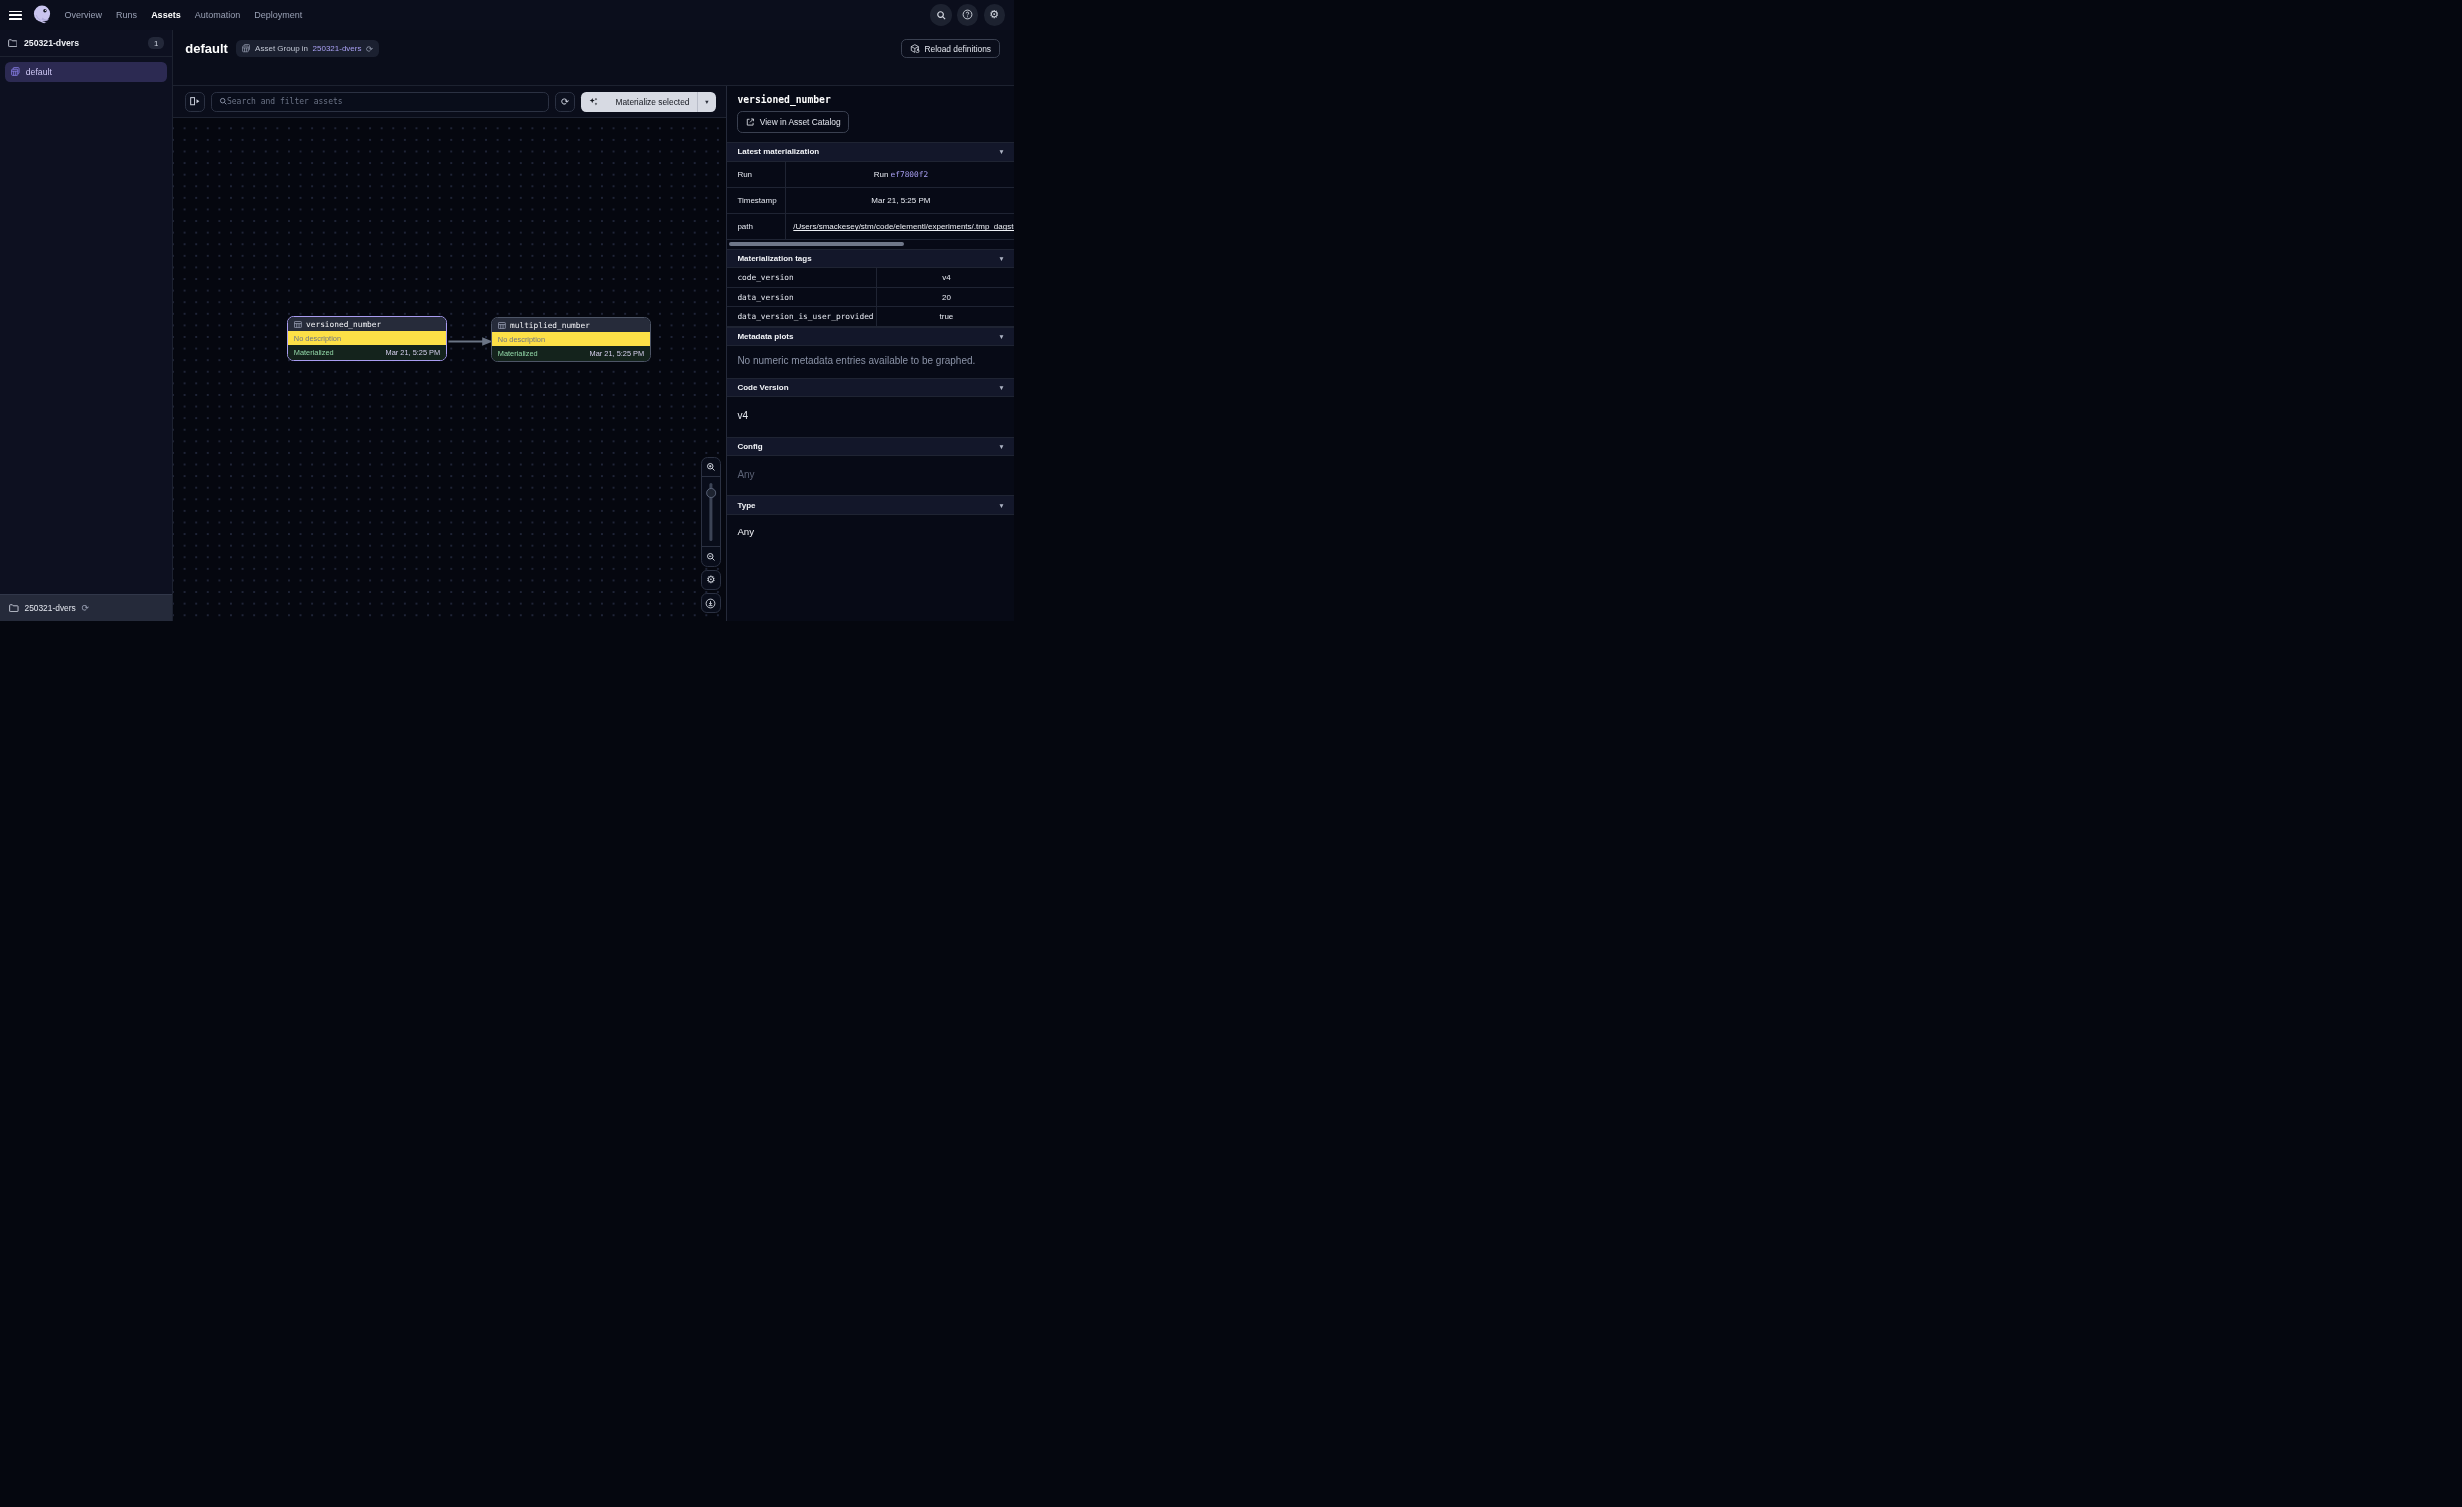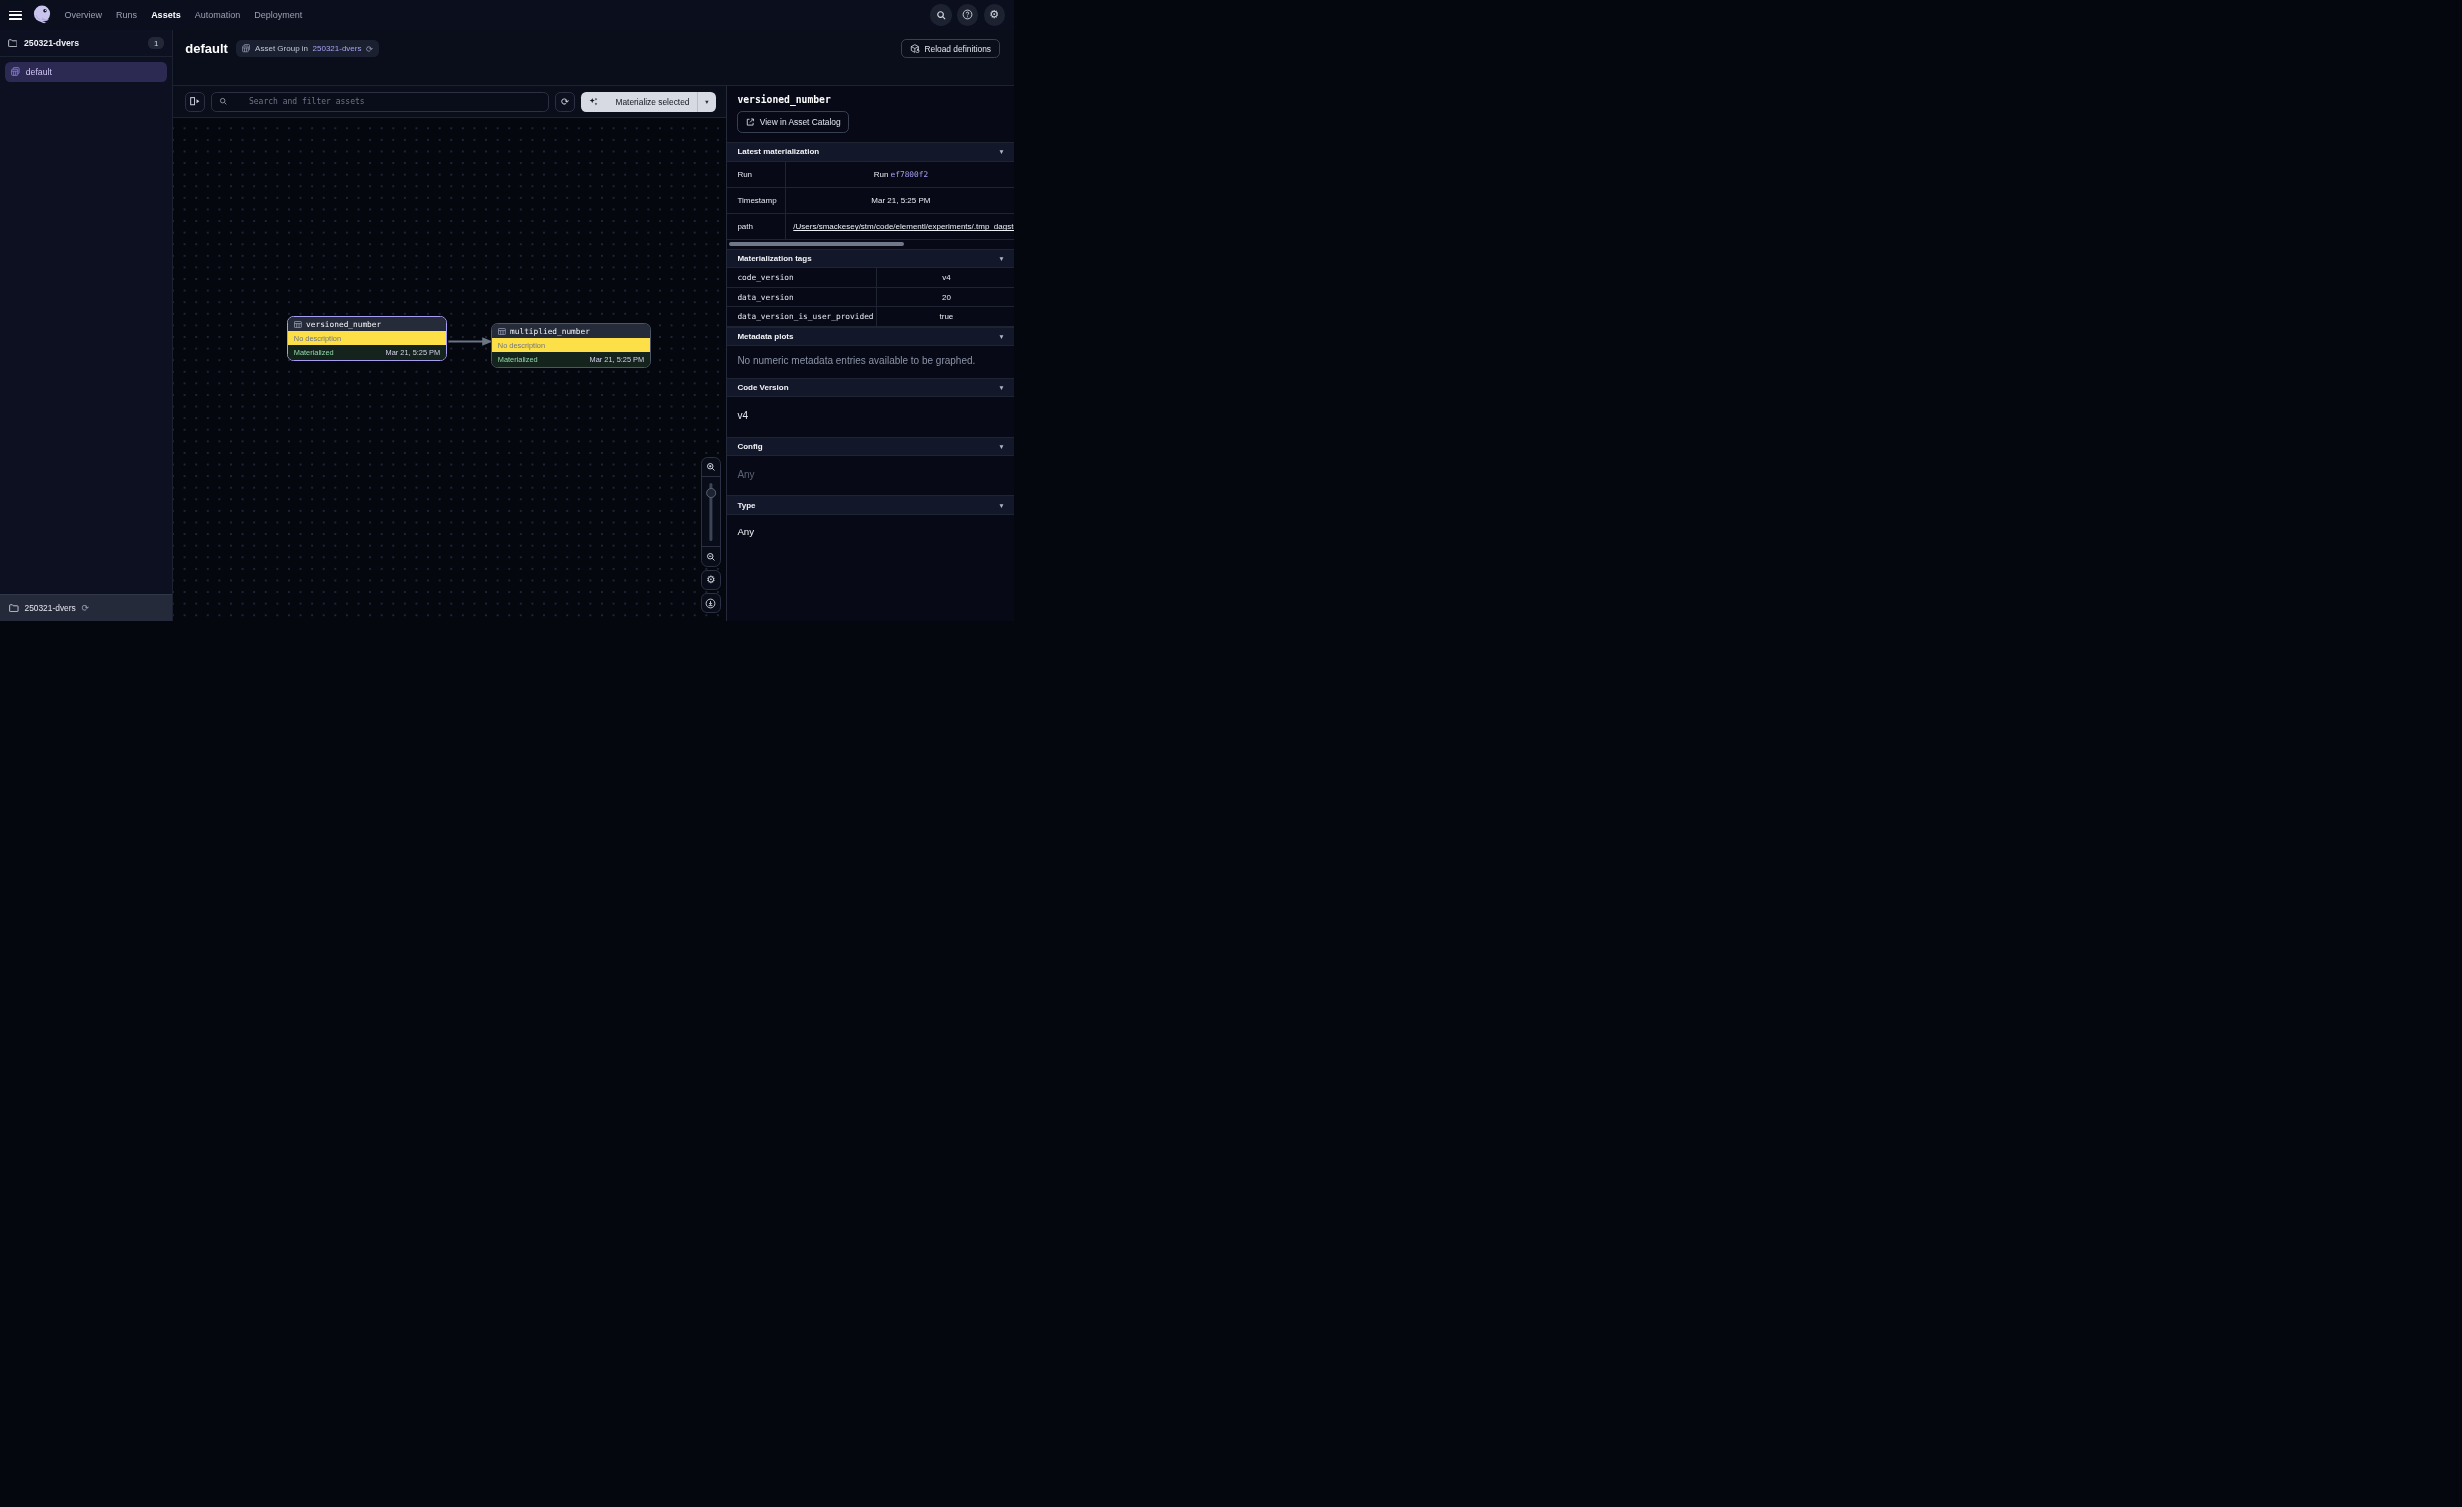--- a/index.html
+++ b/index.html
@@ -40,21 +40,21 @@
   .header-row2 { display:flex; align-items:flex-end; padding:0 14.2px 0 12.3px; height:26.5px; }
   .tab { font-size:9px; padding-bottom:5.8px; margin-right:14.2px; cursor:pointer; position:relative; color:#8b93a7; }
   .tab.active { color:#ffffff; font-weight:700; }
   .tab.active:after { content:""; position:absolute; left:0; right:0; bottom:0; height:1.3px; background:#ffffff; }
   .global-lineage { margin-left:auto; display:flex; align-items:center; gap:4.5px; color:#a89ff2; font-size:8.7px; padding-bottom:5.8px; cursor:pointer; }
 
   
   .graph-col { position:absolute; left:173px; top:86px; width:553px; height:535px; }
   .toolbar { height:32px; display:flex; align-items:center; gap:5.8px; padding:0 10.4px 0 12.3px; border-bottom:0.6px solid #1d2230; background:#0a0d1a; }
   .tool-btn { width:20px; height:20px; flex:0 0 auto; border:0.6px solid #2b3142; border-radius:5.2px; background:#0c101e; display:flex; align-items:center; justify-content:center; color:#cfd4e0; cursor:pointer; }
-  .search-box { flex:1; height:20px; border:0.6px solid #2b3142; border-radius:5.2px; background:#090d1a; display:flex; align-items:center; gap:22px; padding:0 6.5px; color:#8b93a7; }
+  .search-box { flex:1; height:20px; border:0.6px solid #2b3142; border-radius:5.2px; background:#090d1a; display:flex; align-items:center; gap:0; padding:0 6.5px; color:#8b93a7; }
   .search-box input { flex:1; background:transparent; border:none; outline:none; color:#cfd4e0; font-family:"DejaVu Sans Mono","Liberation Mono",monospace; font-size:8px; }
   .search-box input::placeholder { color:#6c7487; }
   .materialize-btn { height:20px; display:flex; align-items:stretch; background:#d7dae3; border-radius:5.2px; overflow:hidden; color:#14171f; cursor:pointer; }
   .materialize-main { display:flex; align-items:center; gap:17px; padding:0 7.8px; font-size:8.4px; font-weight:500; }
   .materialize-caret { display:flex; align-items:center; padding:0 5.8px; border-left:0.6px solid #b9bdc9; font-size:5.8px; color:#2a2e3a; }
 
   .canvas { position:relative; width:100%; height:503px; background:#05070f;
     background-image:radial-gradient(circle, #1f2437 0.8px, transparent 0.9px);
     background-size:11.6px 11.6px; background-position:5.8px 4.5px; overflow:hidden; }
 
@@ -273,21 +273,21 @@
           </span>
           <span class="mono">versioned_number</span>
         </div>
         <div class="node-desc">No description</div>
         <div class="node-footer">
           <span class="status">Materialized</span>
           <span class="time">Mar 21, 5:25 PM</span>
         </div>
       </div>
 
-      <div class="asset-node normal" style="left:318px; top:205px;">
+      <div class="asset-node normal" style="left:318px; top:199px;">
         <div class="node-header">
           <span class="tbl">
             <svg width="7.8" height="7.1" viewBox="0 0 12 11" fill="none" stroke="currentColor" stroke-width="1.2">
                 <rect x="0.7" y="0.7" width="10.6" height="9.6" rx="1"></rect>
                 <path d="M0.7 4 h10.6 M4.2 4 v6.3 M7.8 4 v6.3"></path>
               </svg>
           </span>
           <span class="mono">multiplied_number</span>
         </div>
         <div class="node-desc">No description</div>

